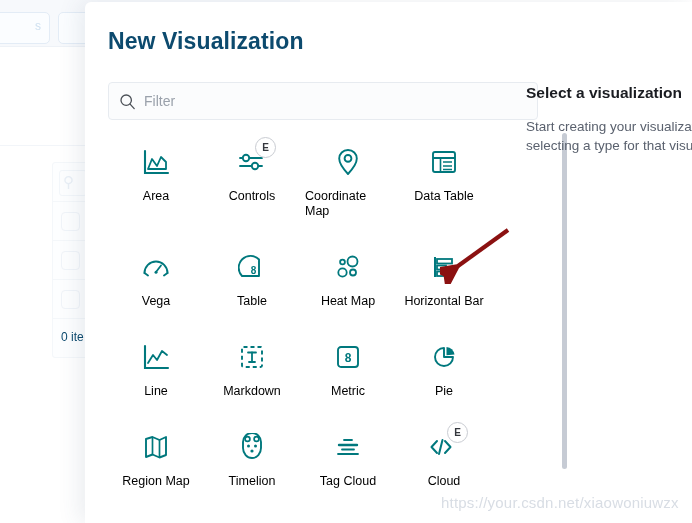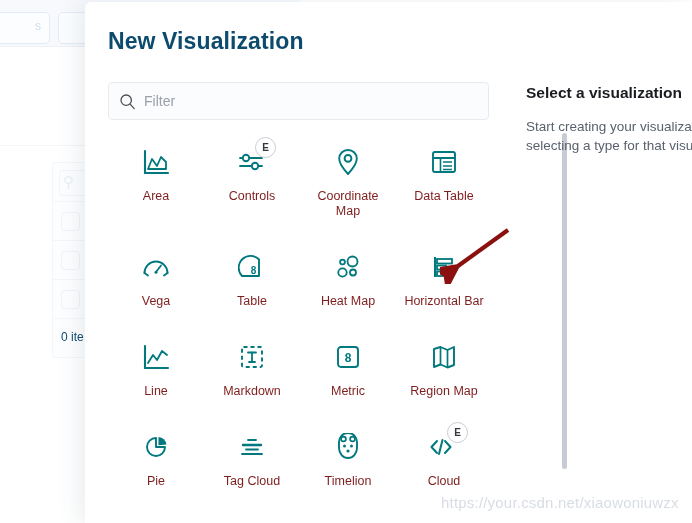--- a/index.html
+++ b/index.html
@@ -113,21 +113,21 @@
     font-size: 23px;
     font-weight: 600;
     color: #0c4a6e;
     letter-spacing: 0.1px;
   }
 
   
   .filter-wrap {
     position: absolute;
     left: 23px; top: 80px;
-    width: 381px;
+    width: 430px;
     height: 38px;
     background: #fbfcfd;
     border: 1px solid #e7ebf0;
     border-radius: 4px;
     box-sizing: border-box;
     display: flex;
     align-items: center;
   }
   .filter-icon {
     margin-left: 10px;
@@ -169,22 +169,21 @@
     width: 46px;
     height: 36px;
     display: flex;
     align-items: center;
     justify-content: center;
   }
   .viz-icon-box svg { display: block; }
   .viz-label {
     margin-top: 9px;
     font-size: 12.5px;
-    color: #7f1d1d;
-    text-align: center;
+    color: #000000;
     line-height: 15px;
     max-width: 86px;
   }
   .exp-badge {
     position: absolute;
     right: -1px;
     top: -7px;
     width: 19px; height: 19px;
     border-radius: 50%;
     border: 1px solid #c9ccd2;
@@ -437,63 +436,63 @@
           <svg width="28" height="28" viewBox="0 0 28 28" xmlns="http://www.w3.org/2000/svg">
             <rect x="4" y="4" width="20" height="20" rx="3" fill="none" stroke="#00787d" stroke-width="1.9"></rect>
             <text x="14" y="19" font-family="Liberation Sans, sans-serif" font-size="12" font-weight="600" fill="#00787d" text-anchor="middle">8</text>
           </svg>
         </div>
         <div class="viz-label">Metric</div>
       </div>
 
       <div class="viz-item">
         <div class="viz-icon-box">
+          <svg width="28" height="28" viewBox="0 0 28 28" xmlns="http://www.w3.org/2000/svg">
+            <path d="M14 5 A9 9 0 1 0 23 14 L14 14 Z" fill="none" stroke="#00787d" stroke-width="1.9" stroke-linejoin="round"></path>
+            <path d="M16.5 4 A9.5 9.5 0 0 1 24.5 11.5 L16.5 12.3 Z" fill="#00787d"></path>
+          </svg>
+        </div>
+        <div class="viz-label">Pie</div>
+      </div>
+
+      <div class="viz-item">
+        <div class="viz-icon-box">
           <svg width="28" height="26" viewBox="0 0 28 26" xmlns="http://www.w3.org/2000/svg">
             <path d="M4 5 L10.5 3 L17.5 6 L24 3 V21 L17.5 23.5 L10.5 20.5 L4 23 Z" fill="none" stroke="#00787d" stroke-width="1.9" stroke-linejoin="round"></path>
             <line x1="10.5" y1="3" x2="10.5" y2="20.5" stroke="#00787d" stroke-width="1.7"></line>
             <line x1="17.5" y1="6" x2="17.5" y2="23.5" stroke="#00787d" stroke-width="1.7"></line>
           </svg>
         </div>
         <div class="viz-label">Region Map</div>
-      </div>
-
-      <div class="viz-item">
-        <div class="viz-icon-box">
-          <svg width="28" height="28" viewBox="0 0 28 28" xmlns="http://www.w3.org/2000/svg">
-            <path d="M14 5 A9 9 0 1 0 23 14 L14 14 Z" fill="none" stroke="#00787d" stroke-width="1.9" stroke-linejoin="round"></path>
-            <path d="M16.5 4 A9.5 9.5 0 0 1 24.5 11.5 L16.5 12.3 Z" fill="#00787d"></path>
-          </svg>
-        </div>
-        <div class="viz-label">Pie</div>
-      </div>
-
-      <div class="viz-item">
-        <div class="viz-icon-box">
-          <svg width="30" height="26" viewBox="0 0 30 26" xmlns="http://www.w3.org/2000/svg">
-            <line x1="11" y1="6" x2="19" y2="6" stroke="#00787d" stroke-width="1.8" stroke-linecap="round"></line>
-            <line x1="6" y1="11" x2="24" y2="11" stroke="#00787d" stroke-width="2.4" stroke-linecap="round"></line>
-            <line x1="9" y1="15.5" x2="21" y2="15.5" stroke="#00787d" stroke-width="1.8" stroke-linecap="round"></line>
-            <line x1="5" y1="20" x2="25" y2="20" stroke="#00787d" stroke-width="1.8" stroke-linecap="round"></line>
-          </svg>
-        </div>
-        <div class="viz-label">Tag Cloud</div>
       </div>
 
       <div class="viz-item">
         <div class="viz-icon-box">
           <svg width="28" height="28" viewBox="0 0 28 28" xmlns="http://www.w3.org/2000/svg">
             <path d="M5 9 A9 9 0 0 1 23 9 V15 A9 10 0 0 1 14 25 A9 10 0 0 1 5 15 Z" fill="none" stroke="#00787d" stroke-width="1.9"></path>
             <circle cx="9.5" cy="6" r="2.4" fill="none" stroke="#00787d" stroke-width="1.7"></circle>
             <circle cx="18.5" cy="6" r="2.4" fill="none" stroke="#00787d" stroke-width="1.7"></circle>
             <circle cx="10.5" cy="13" r="1.5" fill="#00787d"></circle>
             <circle cx="17.5" cy="13" r="1.5" fill="#00787d"></circle>
             <circle cx="14" cy="18" r="1.6" fill="#00787d"></circle>
           </svg>
         </div>
         <div class="viz-label">Timelion</div>
+      </div>
+
+      <div class="viz-item">
+        <div class="viz-icon-box">
+          <svg width="30" height="26" viewBox="0 0 30 26" xmlns="http://www.w3.org/2000/svg">
+            <line x1="11" y1="6" x2="19" y2="6" stroke="#00787d" stroke-width="1.8" stroke-linecap="round"></line>
+            <line x1="6" y1="11" x2="24" y2="11" stroke="#00787d" stroke-width="2.4" stroke-linecap="round"></line>
+            <line x1="9" y1="15.5" x2="21" y2="15.5" stroke="#00787d" stroke-width="1.8" stroke-linecap="round"></line>
+            <line x1="5" y1="20" x2="25" y2="20" stroke="#00787d" stroke-width="1.8" stroke-linecap="round"></line>
+          </svg>
+        </div>
+        <div class="viz-label">Tag Cloud</div>
       </div>
 
       <div class="viz-item">
         <div class="viz-icon-box">
           <svg width="32" height="24" viewBox="0 0 32 24" xmlns="http://www.w3.org/2000/svg">
             <path d="M9 6 L3.5 12 L9 18" fill="none" stroke="#00787d" stroke-width="2" stroke-linecap="round" stroke-linejoin="round"></path>
             <line x1="14.5" y1="5" x2="11" y2="19" stroke="#00787d" stroke-width="2" stroke-linecap="round"></line>
             <path d="M17 6 L22.5 12 L17 18" fill="none" stroke="#00787d" stroke-width="2" stroke-linecap="round" stroke-linejoin="round"></path>
           </svg>
           <span class="exp-badge">E</span>

